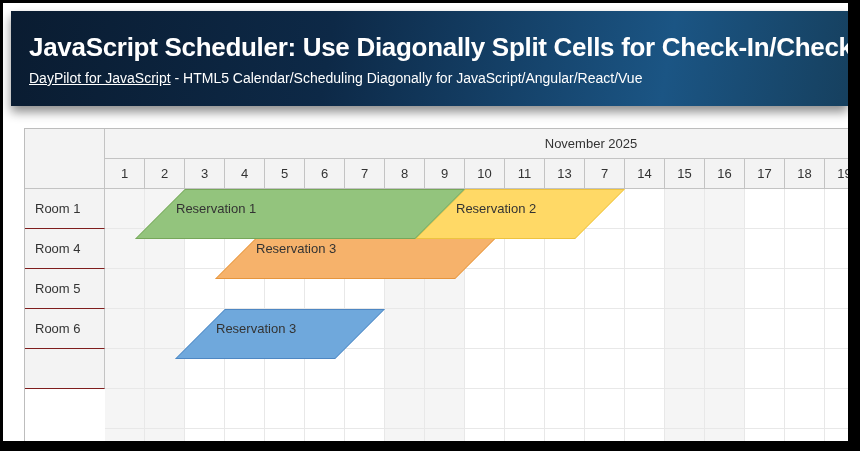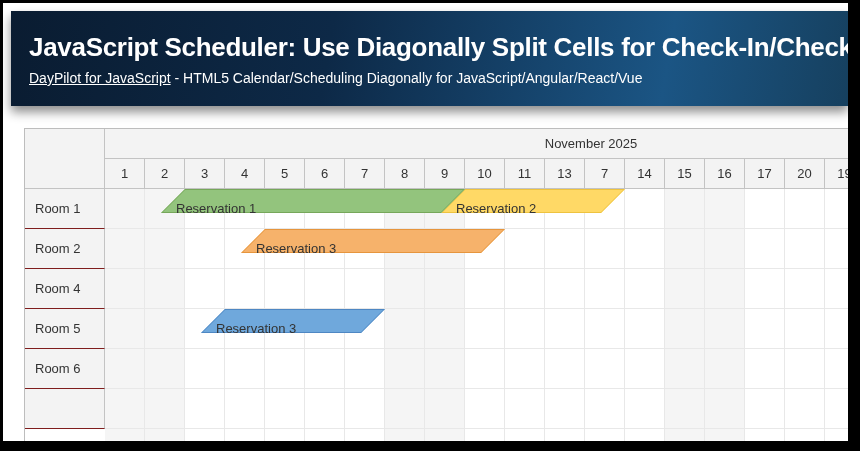--- a/index.html
+++ b/index.html
@@ -43,21 +43,21 @@
                 border-right:1px solid var(--hbd,#c3c3c3); border-bottom:1px solid #7f1d1d;
                 line-height:39px; padding-left:10px; }
 
   .grid-body { position:absolute; left:80px; top:60px; }
   .grid-row { display:flex; height:40px; }
   .cell { width:40px; height:40px; background:var(--wdbg,#ffffff);
           border-right:1px solid var(--cbd,#e8e8e8); border-bottom:1px solid var(--cbd,#e8e8e8); }
   .cell.weekend { background:var(--webg,#f5f5f5); }
 
   .events-layer { position:absolute; left:80px; top:60px; pointer-events:none; }
-  .evt { position:absolute; height:24px; pointer-events:auto; cursor:pointer; }
+  .evt { position:absolute; height:50px; pointer-events:auto; cursor:pointer; }
   .evt-bg { position:absolute; left:0; top:0; right:0; bottom:0;
             transform:skewX(-45deg); transform-origin:0 0; border:1px solid; }
   .evt-label { position:absolute; left:-9px; top:0; height:40px; line-height:40px;
                white-space:nowrap; color:var(--txt,#333); }
 </style>
 </head>
 <body>
 
 <div class="frame">
   <div class="page">
@@ -85,27 +85,26 @@
           <div class="day-cell">8</div>
           <div class="day-cell">9</div>
           <div class="day-cell">10</div>
           <div class="day-cell">11</div>
           <div class="day-cell">13</div>
           <div class="day-cell">7</div>
           <div class="day-cell">14</div>
           <div class="day-cell">15</div>
           <div class="day-cell">16</div>
           <div class="day-cell">17</div>
-          <div class="day-cell">20</div>
+          <div class="day-cell">18</div>
           <div class="day-cell">19</div>
         </div>
 
       <div class="row-headers">
           <div class="row-header">Room 1</div>
-          <div class="row-header">Room 2</div>
           <div class="row-header">Room 4</div>
           <div class="row-header">Room 5</div>
           <div class="row-header">Room 6</div>
           <div class="row-header"></div>
         </div>
 
       <div class="grid-body">
           <div class="grid-row">
             <div class="cell weekend"></div>
             <div class="cell weekend"></div>

